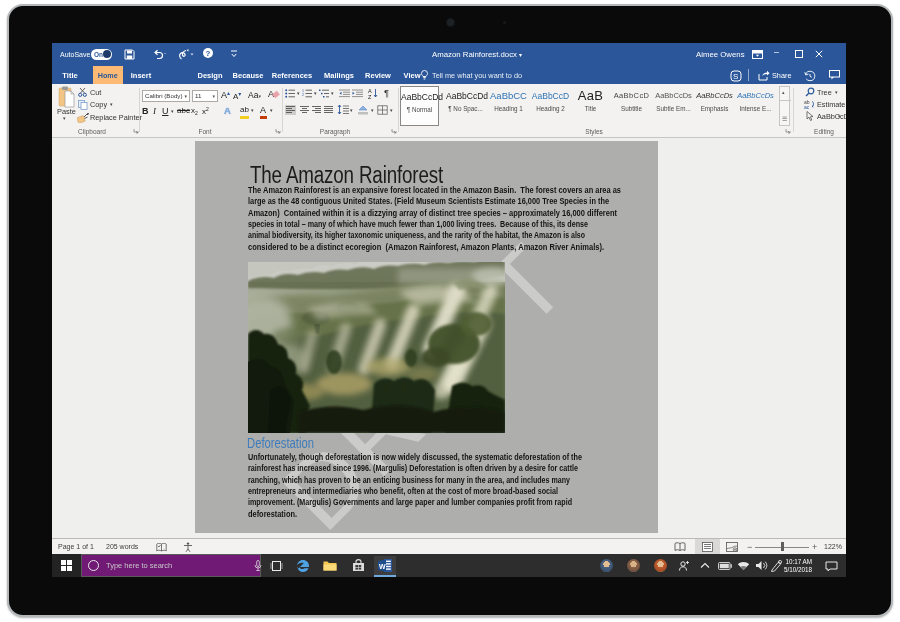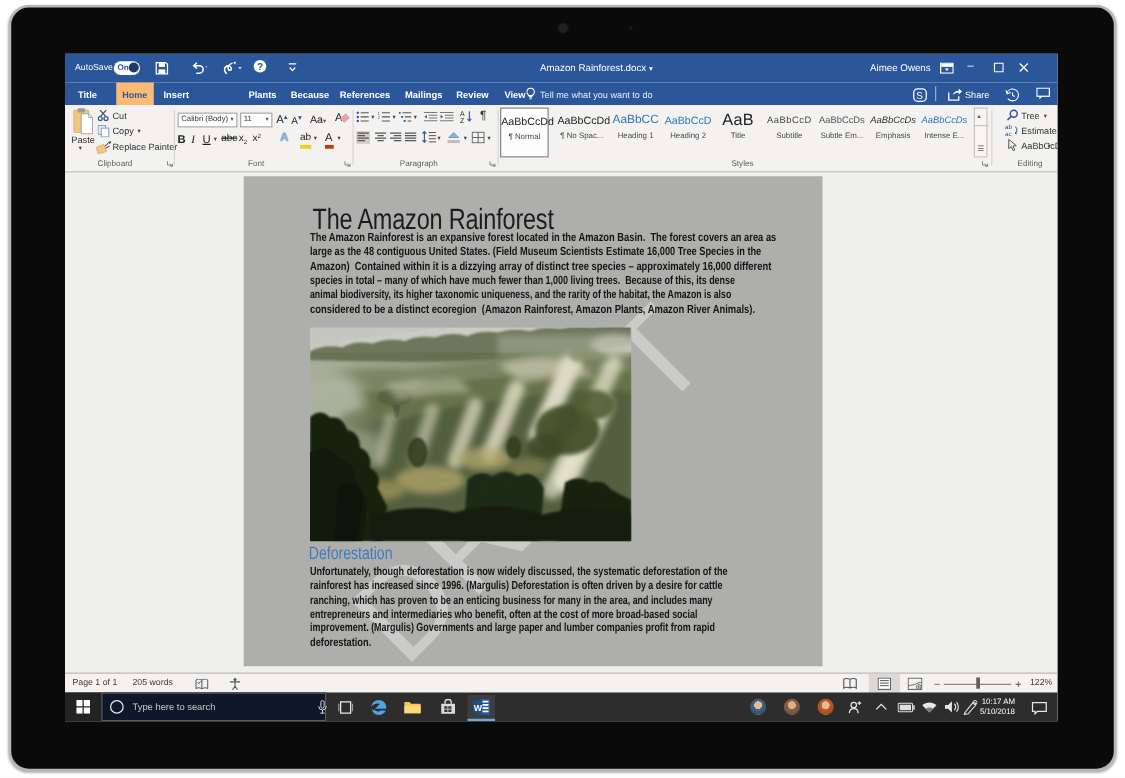--- a/index.html
+++ b/index.html
@@ -31,21 +31,21 @@
 h1.doctitle { position:absolute; left:54.5px; top:21px; transform-origin:0 0; font-size:23.5px; font-weight:400; color:#1c1c1c; letter-spacing:-0.2px; white-space:nowrap; }
 .pline { position:absolute; left:53px; font-size:9.4px; color:#141414; font-weight:600; white-space:nowrap; transform-origin:0 0; }
 #photo { position:absolute; left:53px; top:121px; width:257px; height:171px; }
 h2.defhead { position:absolute; left:52px; top:294px; transform-origin:0 0; font-size:14.2px; font-weight:400; color:#3f7cbb; }
 
 #statusbar { position:absolute; left:0; top:495px; width:794px; height:16px; background:#f3f2f1; border-top:1px solid #bbb9b7; font-size:7px; color:#3b3a39; }
 .sb { position:absolute; top:4px; white-space:nowrap; }
 
 #taskbar { position:absolute; left:0; top:511px; width:794px; height:23px; background:#2d2d2d; }
 #startbtn { position:absolute; left:0; top:0; width:29px; height:23px; background:#232323; }
-#searchbox { position:absolute; left:29px; top:0; width:180px; height:23px; background:#0f172a; border:1px solid #5a5a5a; }
+#searchbox { position:absolute; left:29px; top:0; width:180px; height:23px; background:#701a75; border:1px solid #5a5a5a; }
 .avatar { position:absolute; top:5px; width:13px; height:13px; border-radius:50%; }
 .tkico { position:absolute; }
 .traytxt { position:absolute; color:#fff; font-size:6.3px; text-align:right; line-height:7.5px; }
 </style>
 </head>
 <body>
 <div id="device">
   <div id="camera"></div>
     <div id="camdot"></div>
   <div id="screen">
@@ -86,21 +86,21 @@
         </svg>
       <svg class="tkico" style="left:763px; top:7px;" width="8" height="8" viewBox="0 0 8 8">
           <path d="M0.8,0.8 L7.2,7.2 M7.2,0.8 L0.8,7.2" stroke="#fff" stroke-width="1"></path>
         </svg>
     </div>
     <div id="tabrow">
       <div class="tab" style="left:18px;">Title</div>
       <div id="hometab">Home</div>
       <div class="tab" style="left:89px;">Insert</div>
       <div class="tab" style="left:123px;margin-top:27px;">Draw</div>
-      <div class="tab" style="left:158px;">Plants</div>
+      <div class="tab" style="left:158px;">Design</div>
       <div class="tab" style="left:196px;">Because</div>
       <div class="tab" style="left:240px;">References</div>
       <div class="tab" style="left:287px;">Mailings</div>
       <div class="tab" style="left:326px;">Review</div>
       <div class="tab" style="left:360px;">View</div>
       <svg class="tkico" style="left:369px; top:4px;" width="7" height="11" viewBox="0 0 7 11">
           <path d="M3.5,0.5 a3,3 0 0 1 3,3 c0,1.5 -1.2,2 -1.5,3 h-3 c-0.3,-1 -1.5,-1.5 -1.5,-3 a3,3 0 0 1 3,-3 Z M2.3,7.5 h2.4 M2.6,9 h1.8" fill="none" stroke="#fff" stroke-width="0.9"></path>
         </svg>
       <div class="tb" style="left:380px; top:5px; font-size:7.3px; color:#e8edf5;">Tell me what you want to do</div>
       <svg class="tkico" style="left:678px; top:3.5px;" width="12" height="12" viewBox="0 0 12 12">

